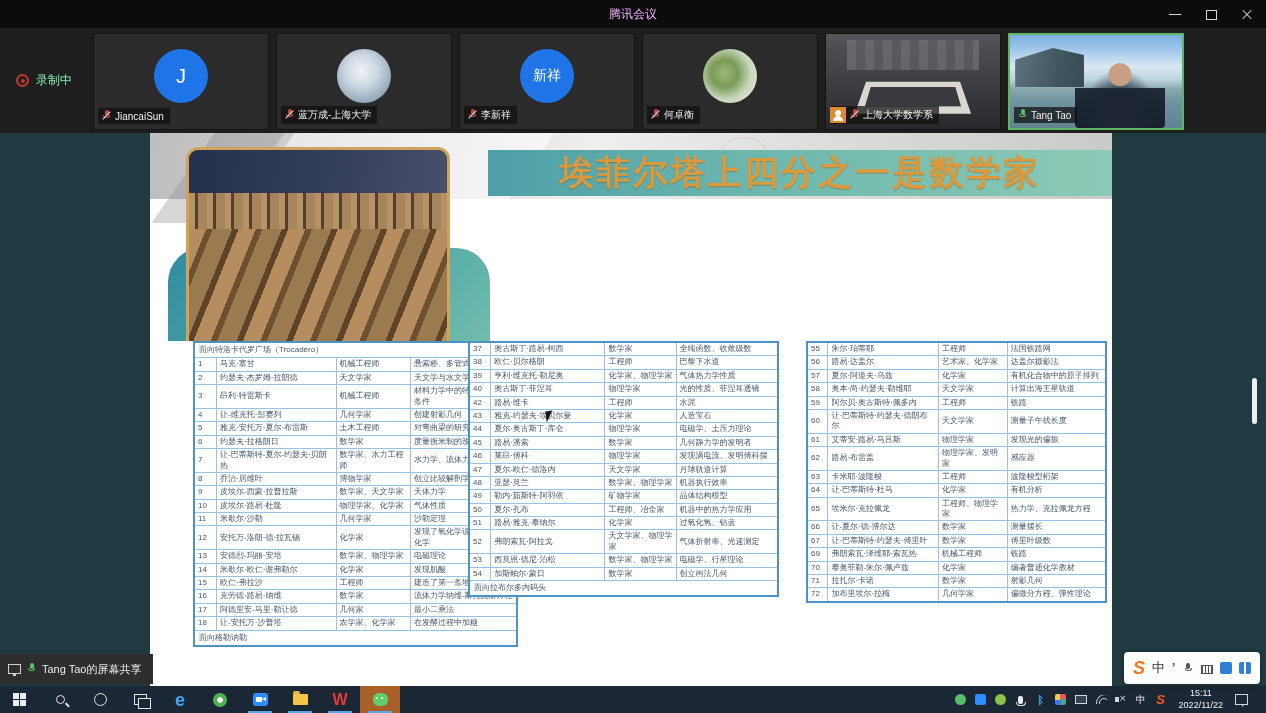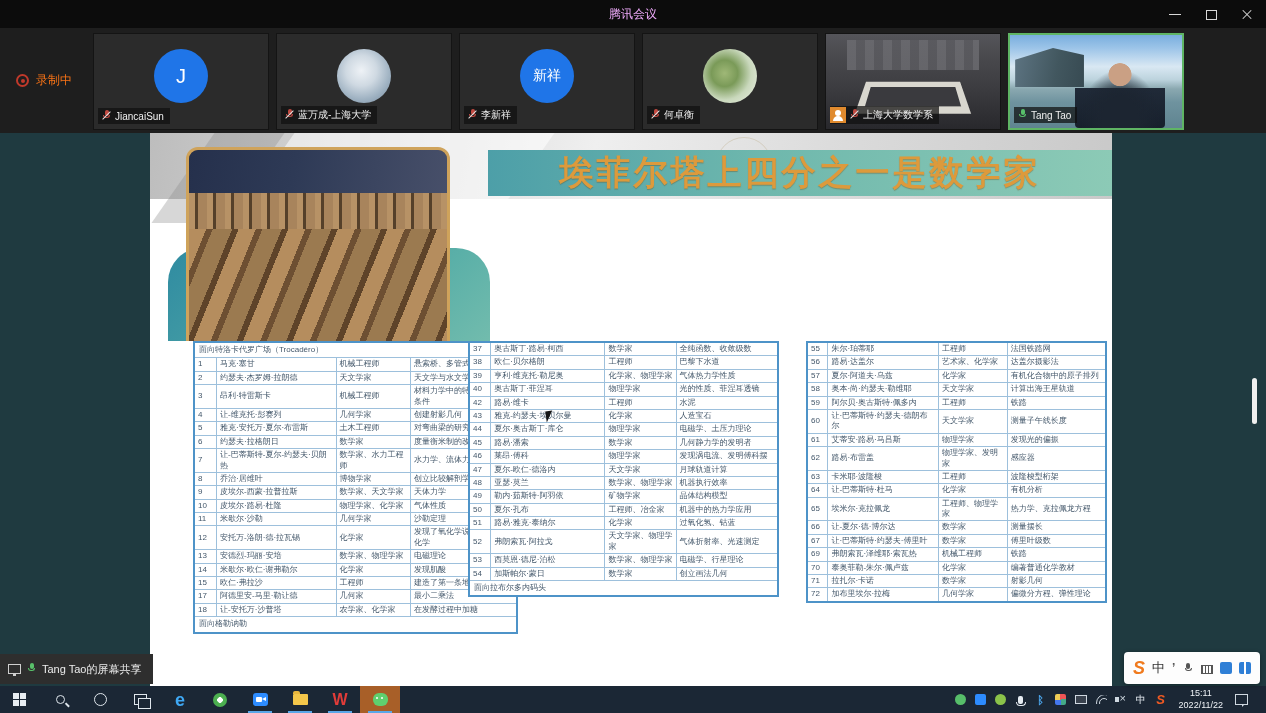--- a/index.html
+++ b/index.html
@@ -11,21 +11,21 @@
   #apptitle{position:absolute;left:0;right:0;text-align:center;color:#f0abfc;font-size:12px;}
   #winctrl{position:absolute;right:6px;top:0;height:28px;display:flex;align-items:center;gap:22px;padding-right:6px;}
   .wbtn{width:14px;height:14px;position:relative;cursor:pointer;}
   .wbtn.min::after{content:"";position:absolute;left:1px;right:1px;top:7px;height:1px;background:#d8d8d8;}
   .wbtn.max::after{content:"";position:absolute;left:2px;top:3px;width:9px;height:8px;border:1px solid #d8d8d8;}
   .wbtn.close::before,.wbtn.close::after{content:"";position:absolute;left:1px;top:7px;width:12px;height:1px;background:#d8d8d8;}
   .wbtn.close::before{transform:rotate(45deg);}  .wbtn.close::after{transform:rotate(-45deg);}
 
   
   #videostrip{position:absolute;left:0;top:28px;width:1266px;height:105px;background:#1e1e1e;}
-  #recbadge{position:absolute;left:16px;top:44px;display:flex;align-items:center;gap:7px;color:#f97316;font-size:12px;}
+  #recbadge{position:absolute;left:16px;top:44px;display:flex;align-items:center;gap:7px;color:#86efac;font-size:12px;}
   #recdot{width:13px;height:13px;border:2px solid #c0392b;border-radius:50%;position:relative;}
   #recdot::after{content:"";position:absolute;left:2.5px;top:2.5px;width:4px;height:4px;border-radius:50%;background:#c0392b;}
   #thumbs{position:absolute;left:93px;top:5px;display:flex;gap:7px;}
   .thumb{position:relative;width:176px;height:97px;background:#2b2b2b;border:1px solid #141414;overflow:hidden;}
   .thumb.active{border:2px solid #5fb564;padding-left:16px;}
   .avatar{position:absolute;left:50%;top:42px;transform:translate(-50%,-50%);width:54px;height:54px;border-radius:50%;display:flex;align-items:center;justify-content:center;color:#fff;font-size:20px;}
   .avatar.small-text{font-size:14px;}
   .avatar.moon{background:radial-gradient(circle at 45% 40%,#eef2f6 0%,#cfd9e2 35%,#9fb2c2 65%,#70859a 100%);}
   .avatar.tree{background:radial-gradient(circle at 40% 45%,#9fb877 0%,#7a9a58 30%,#c9d8bc 60%,#eef2e8 100%);}
   .video{position:absolute;inset:0;}
@@ -342,20 +342,26 @@
                   <td class="c2">化学家</td>
                   <td class="c3">发现肌酸</td>
                 </tr>
                 <tr>
                   <td class="c0">15</td>
                   <td class="c1">欧仁·弗拉沙</td>
                   <td class="c2">工程师</td>
                   <td class="c3">建造了第一条地铁线路</td>
                 </tr>
                 <tr>
+                  <td class="c0">16</td>
+                  <td class="c1">克劳德·路易·纳维</td>
+                  <td class="c2">数学家</td>
+                  <td class="c3">流体力学纳维-斯托克斯方程</td>
+                </tr>
+                <tr>
                   <td class="c0">17</td>
                   <td class="c1">阿德里安-马里·勒让德</td>
                   <td class="c2">几何家</td>
                   <td class="c3">最小二乘法</td>
                 </tr>
                 <tr>
                   <td class="c0">18</td>
                   <td class="c1">让-安托万·沙普塔</td>
                   <td class="c2">农学家、化学家</td>
                   <td class="c3">在发酵过程中加糖</td>

